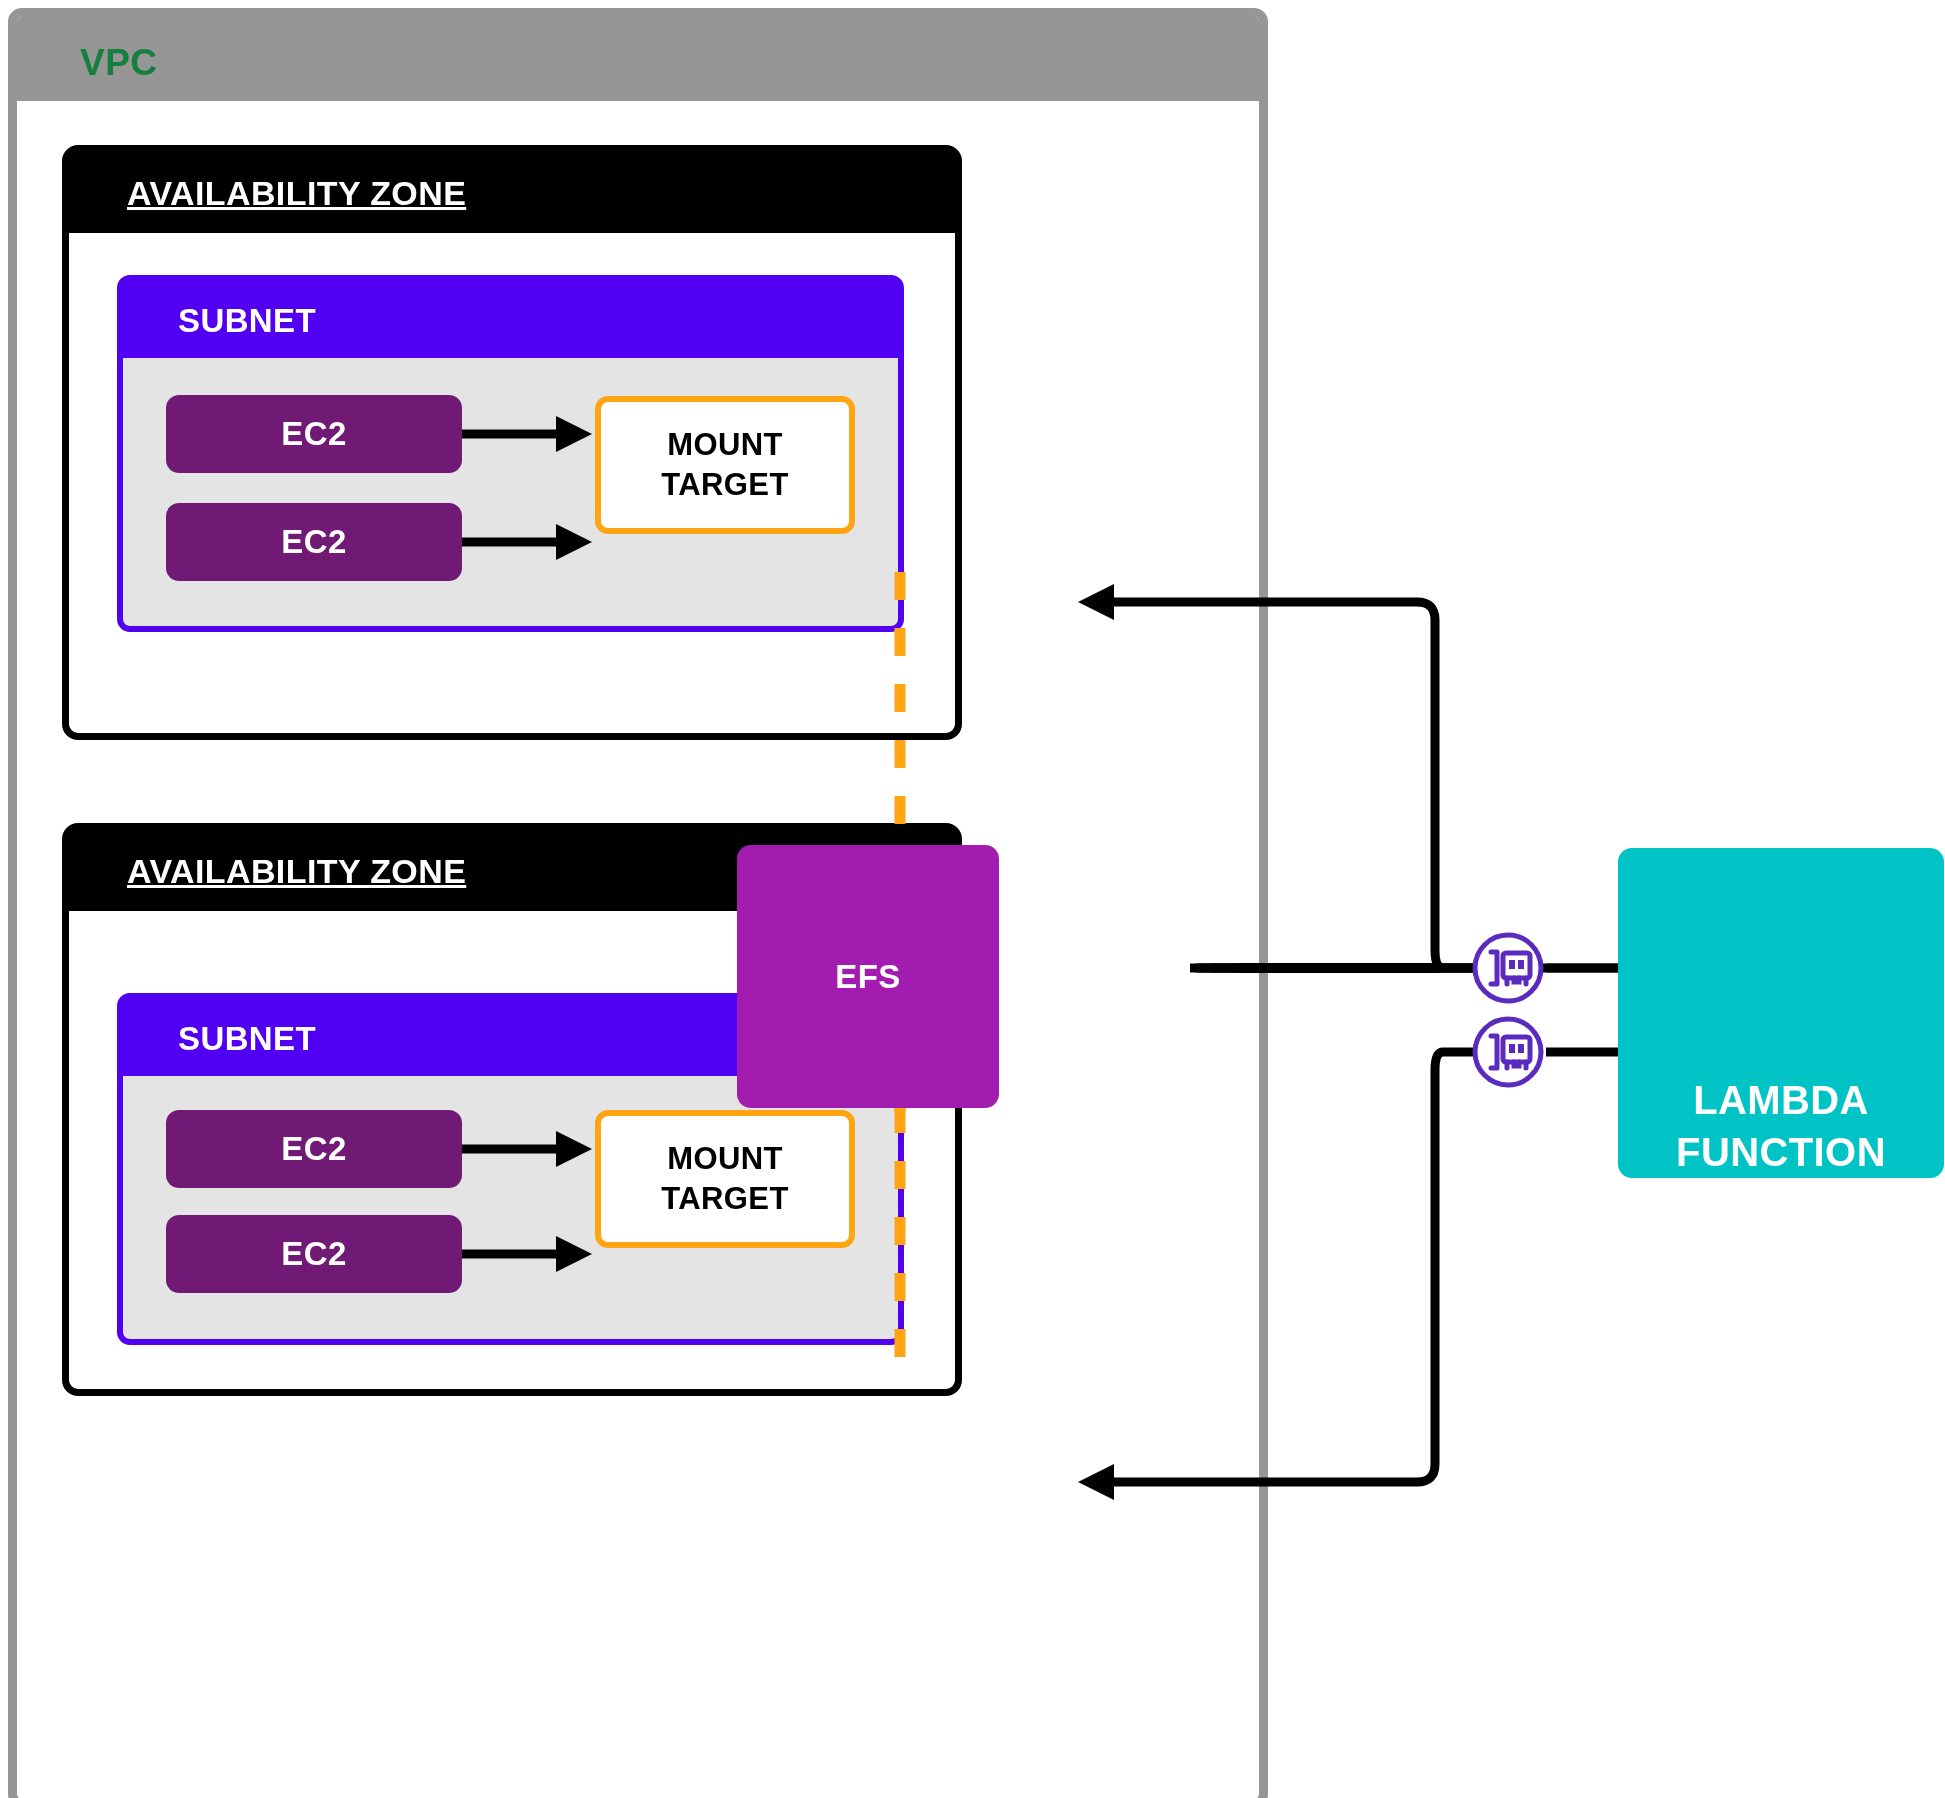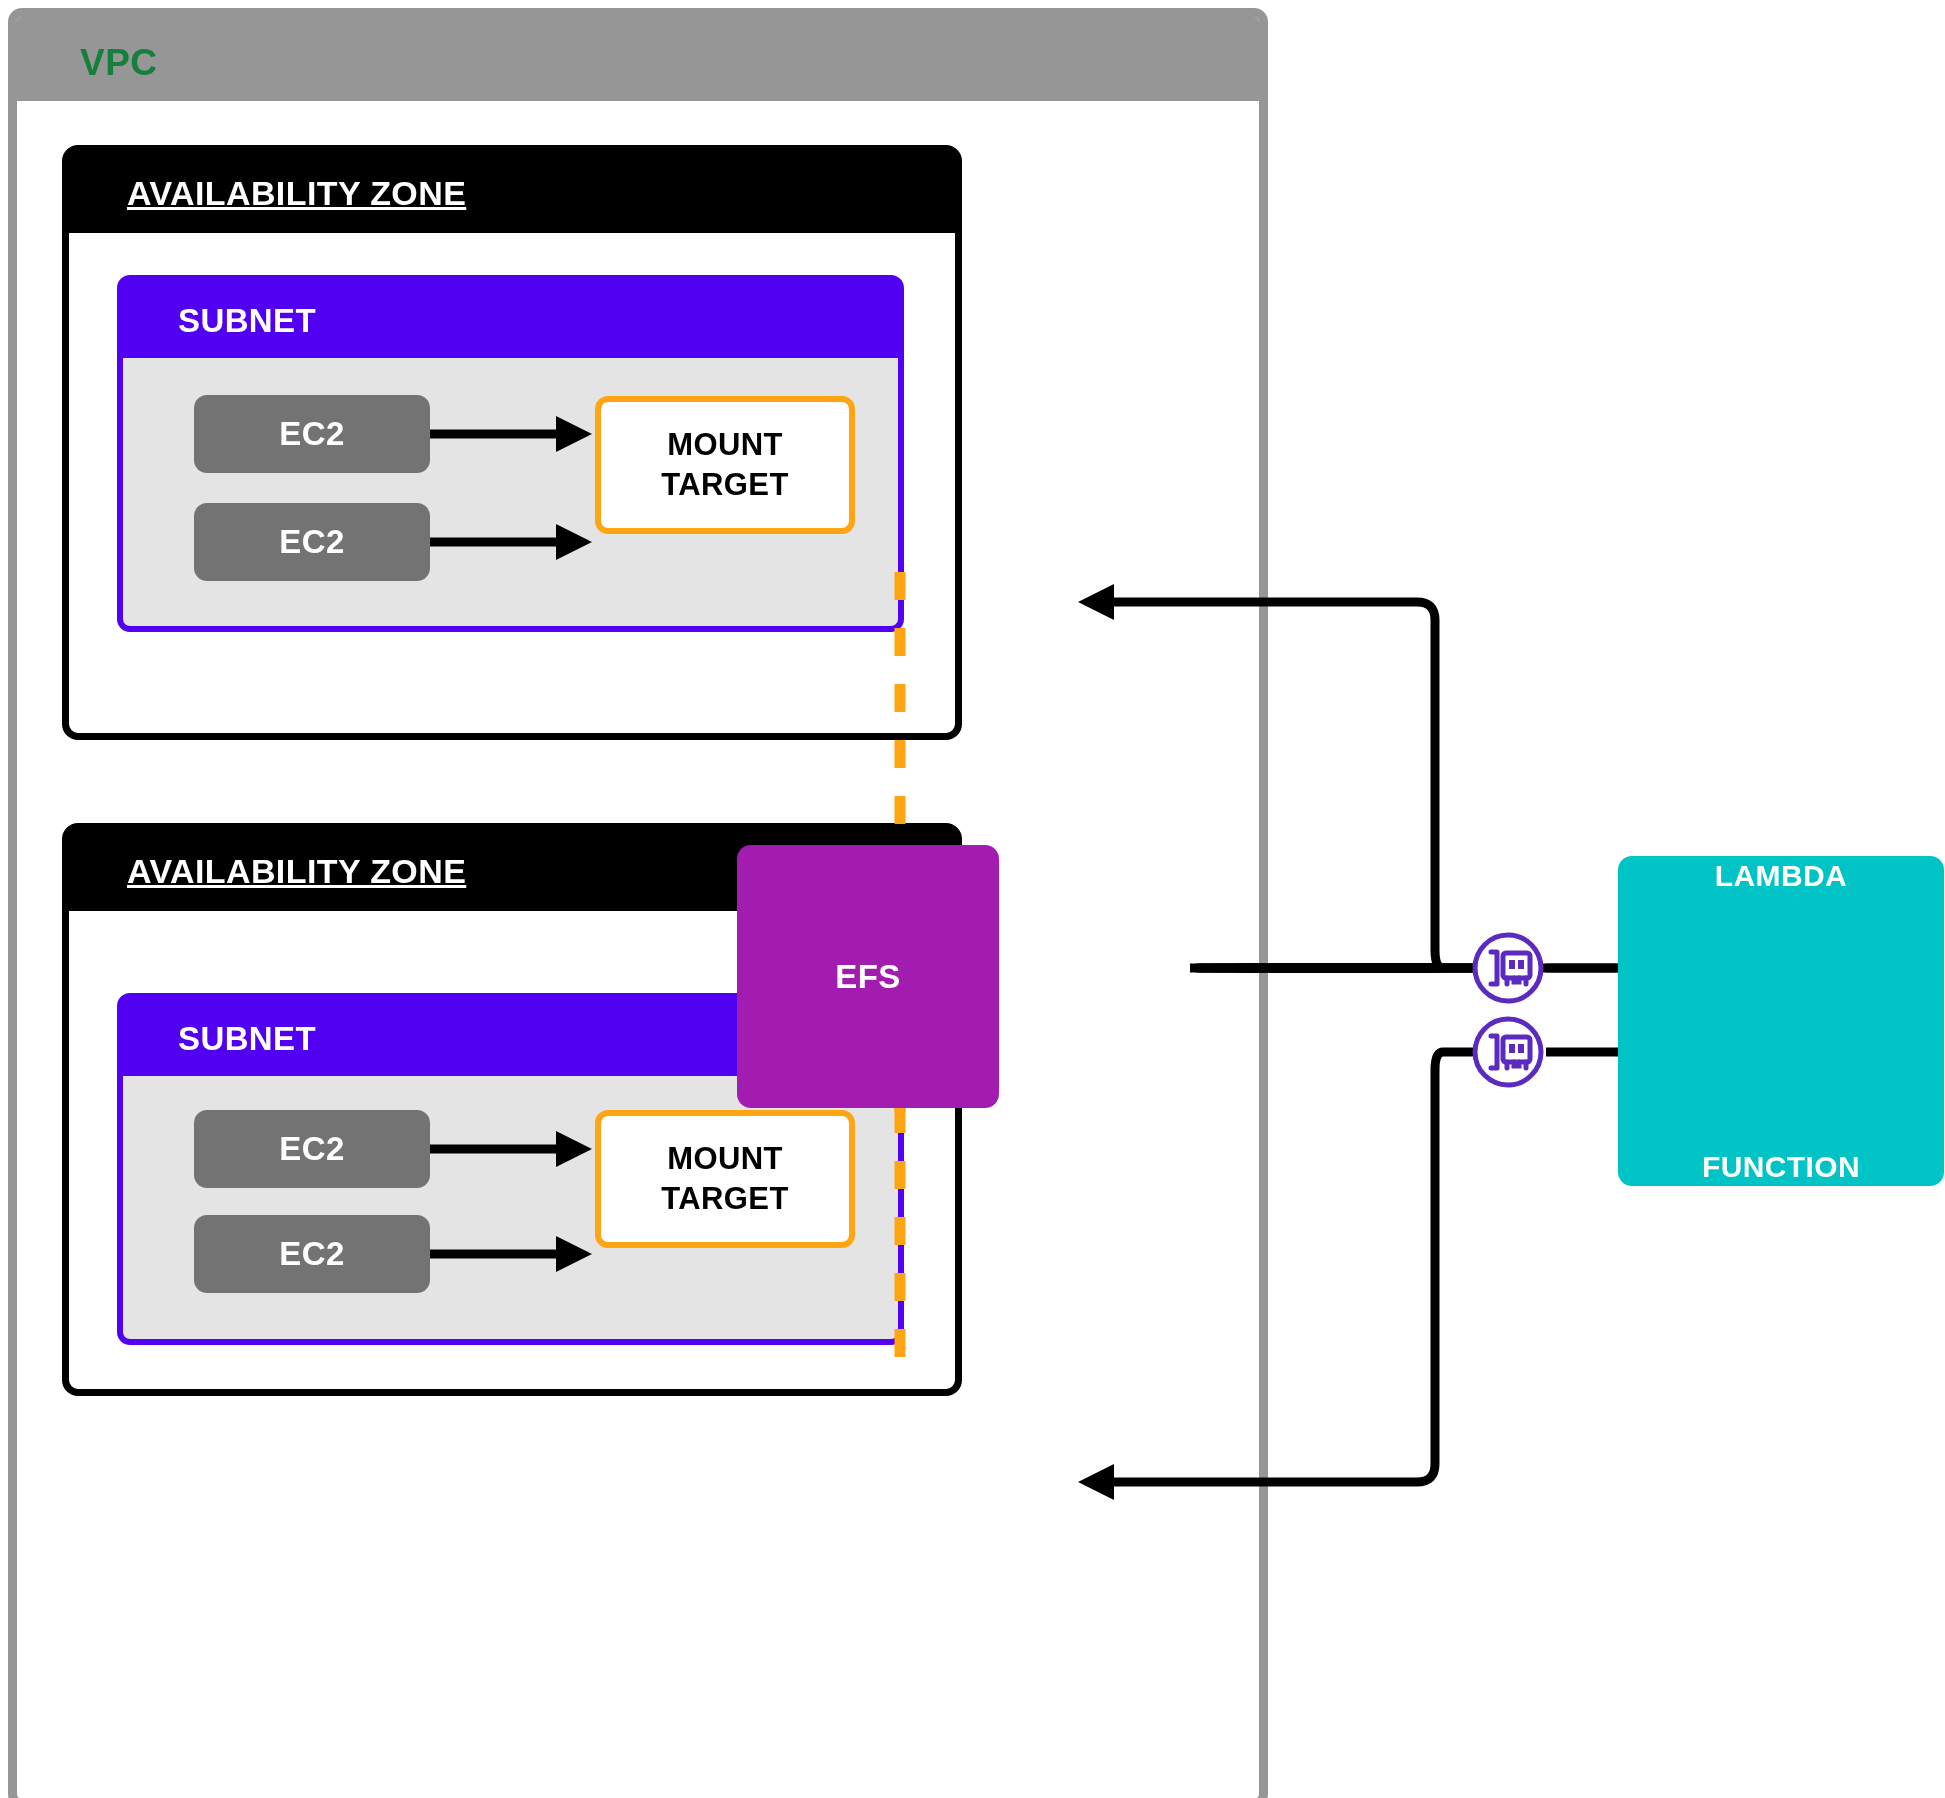--- a/index.html
+++ b/index.html
@@ -105,33 +105,32 @@
     top: 21px;
     color: #ffffff;
     font-size: 33px;
     font-weight: bold;
     letter-spacing: 0.4px;
   }
 
   
   .ec2 {
     position: absolute;
-    width: 236px;
+    width: 296px;
     height: 78px;
-    background: #737373;
+    background: #701a75;
     border-radius: 13px;
     display: flex;
     align-items: center;
     justify-content: center;
     color: #ffffff;
     font-size: 33px;
     font-weight: bold;
     letter-spacing: 0.5px;
     z-index: 6;
-    margin-left: 28px;
   }
 
   
   .mount-target {
     position: absolute;
     width: 260px;
     height: 138px;
     background: #ffffff;
     border: 6px solid #FFA412;
     border-radius: 13px;
@@ -172,28 +171,27 @@
     position: absolute;
     left: 1618px;
     top: 848px;
     width: 326px;
     height: 330px;
     background: #00C3C6;
     border-radius: 14px;
     display: flex;
     flex-direction: column;
     align-items: center;
-    justify-content: space-between;
-    color: #ffffff;
-    font-size: 30px;
+    justify-content: flex-end;
+    color: #ffffff;
+    font-size: 40px;
     font-weight: bold;
     line-height: 1.3;
     letter-spacing: 0.4px;
     z-index: 12;
-    margin-top: 8px;
   }
 
   
   .wires {
     position: absolute;
     left: 0; top: 0;
     width: 1945px;
     height: 1798px;
     z-index: 10;
     pointer-events: none;

